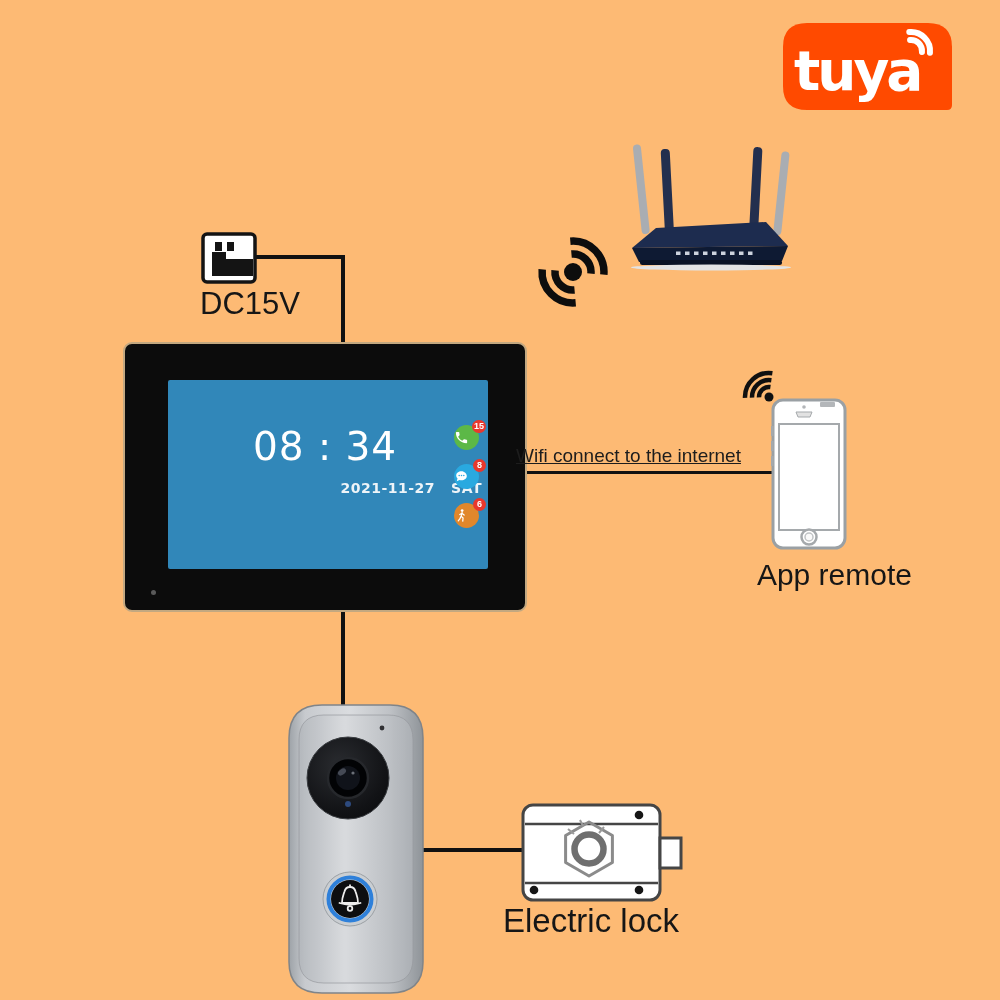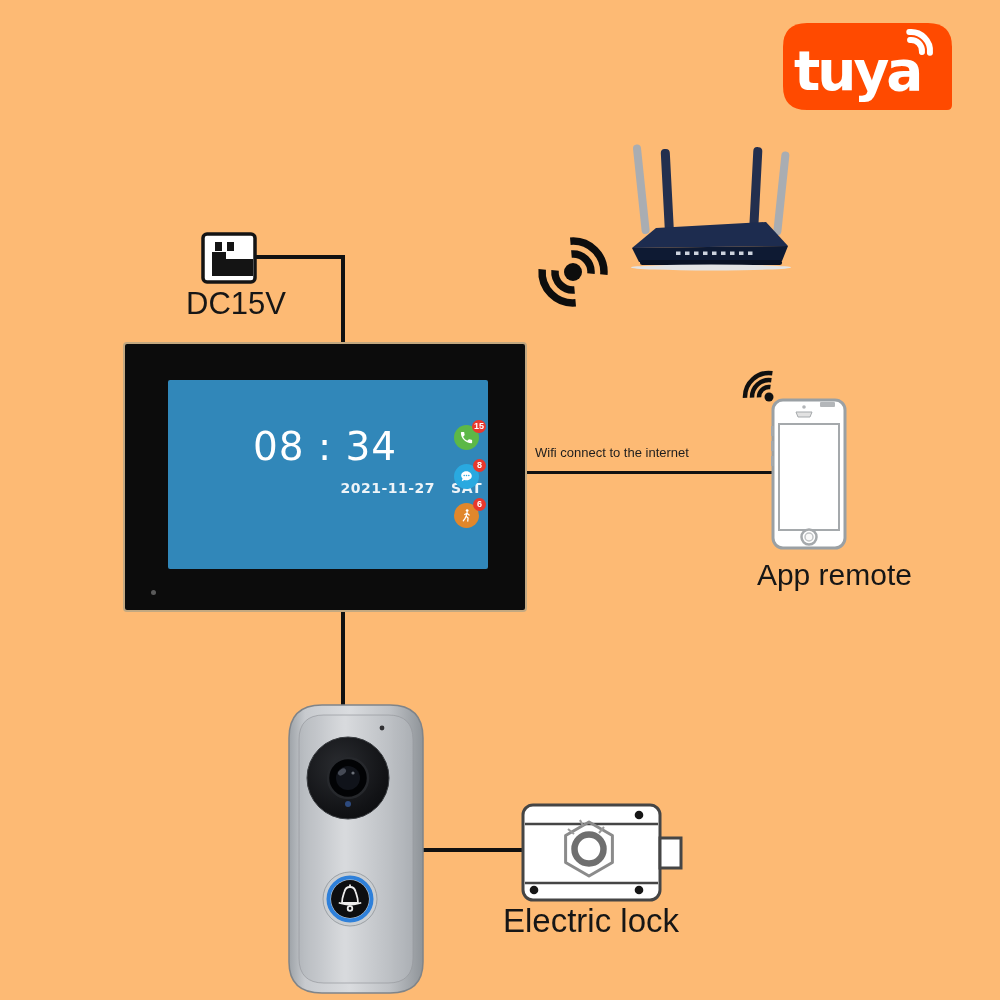--- a/index.html
+++ b/index.html
@@ -4,36 +4,36 @@
 <style>
   html,body{margin:0;padding:0;background:#fff;}
   .stage{position:relative;width:1000px;height:1000px;background:#fdba74;overflow:hidden;
          font-family:"Liberation Sans", sans-serif;color:#1a1a1a;}
   .abs{position:absolute;}
   .label{position:absolute;text-align:center;color:#161616;}
   .lbl-big{font-size:31px;}
   .wire{position:absolute;background:#111111;}
   
   .monitor{position:absolute;left:123px;top:342px;width:404px;height:270px;
-           background:#0c0c0c;border:2px solid #c3a880;border-radius:4px;box-sizing:border-box;text-decoration:underline;}
+           background:#0c0c0c;border:2px solid #c3a880;border-radius:9px;box-sizing:border-box;text-decoration:underline;}
   .screen{position:absolute;left:43px;top:36px;width:320px;height:189px;background:#3187b9;border-radius:2px;}
   .clock{position:absolute;left:0;top:44px;width:314px;text-align:center;font-size:39px;color:#ffffff;
          letter-spacing:1px;font-family:"DejaVu Sans", sans-serif;}
   .dateline{position:absolute;left:0;top:100px;width:314px;text-align:right;font-size:14px;font-weight:bold;
             color:#eef4f8;letter-spacing:.5px;font-family:"DejaVu Sans", sans-serif;}
   .dateline .day{margin-left:16px;}
   .icon-col{position:absolute;right:9px;top:45px;display:flex;flex-direction:column;gap:14px;}
-  .app-icon{position:relative;width:25px;height:25px;border-radius:50%;display:flex;align-items:center;justify-content:center;}
+  .app-icon{position:relative;width:25px;height:25px;border-radius:50%;display:flex;align-items:center;justify-content:flex-start;}
   .app-icon.call{background:#5cb847;}
   .app-icon.msg{background:#29a9e0;}
   .app-icon.motion{background:#e1872b;}
   .badge{position:absolute;top:-5px;right:-7px;min-width:9px;height:13px;padding:0 2px;border-radius:8px;
          background:#e8382d;color:#fff;font-size:9px;line-height:13px;font-weight:bold;text-align:center;}
   .led{position:absolute;left:26px;top:246px;width:5px;height:5px;border-radius:50%;background:#5a5a5a;}
-  .wifi-label{position:absolute;left:535px;top:445px;font-size:13px;color:#1d1d1d;}
+  .wifi-label{position:absolute;left:516px;top:445px;font-size:19px;color:#1d1d1d;text-decoration:underline;}
   .caption{position:absolute;left:700px;top:558px;width:212px;text-align:right;font-size:30px;line-height:34px;color:#161616;}
 </style>
 </head>
 <body>
 
 <div class="stage">
 
   <div class="wire" style="left:254px;top:255px;width:91px;height:4px;"></div>
   <div class="wire" style="left:341px;top:255px;width:4px;height:89px;"></div>
   <div class="wire" style="left:341px;top:611px;width:4px;height:95px;"></div>
@@ -82,21 +82,21 @@
     </g>
     <circle cx="61" cy="52" r="9" fill="#0d0d0d"></circle>
   </svg>
 
   <svg class="abs" style="left:200px;top:230px;" width="60" height="56" viewBox="0 0 60 56">
     <rect x="3" y="4" width="52" height="48" rx="4" fill="#ffffff" stroke="#141414" stroke-width="3.5"></rect>
     <rect x="15" y="12" width="7" height="9" fill="#141414"></rect>
     <rect x="27" y="12" width="7" height="9" fill="#141414"></rect>
     <path d="M12 22 h14 v7 h27 v17 h-41 z" fill="#141414"></path>
   </svg>
-  <div class="label lbl-big" style="left:172px;top:286px;width:128px;">DC15V</div>
+  <div class="label lbl-big" style="left:172px;top:286px;width:128px;text-align:right;">DC15V</div>
 
   <div class="monitor">
     <div class="screen">
       <div class="clock">08 : 34</div>
       <div class="dateline">
         <span>2021-11-27</span><span class="day">SAT</span>
       </div>
       <div class="icon-col">
         <div class="app-icon call">
           <svg width="15" height="15" viewBox="0 0 24 24">

